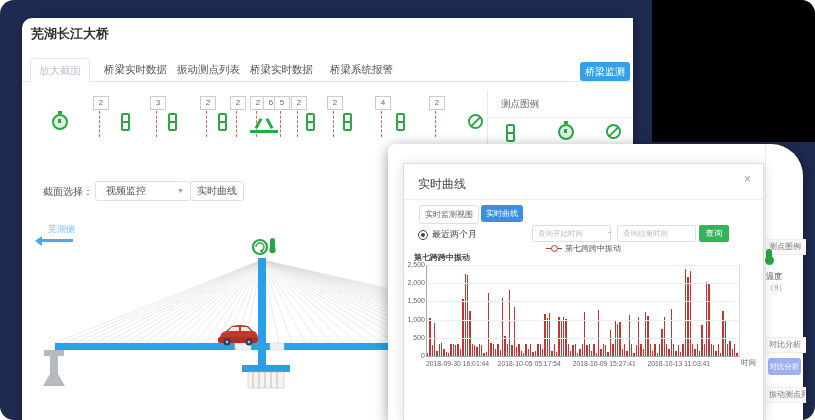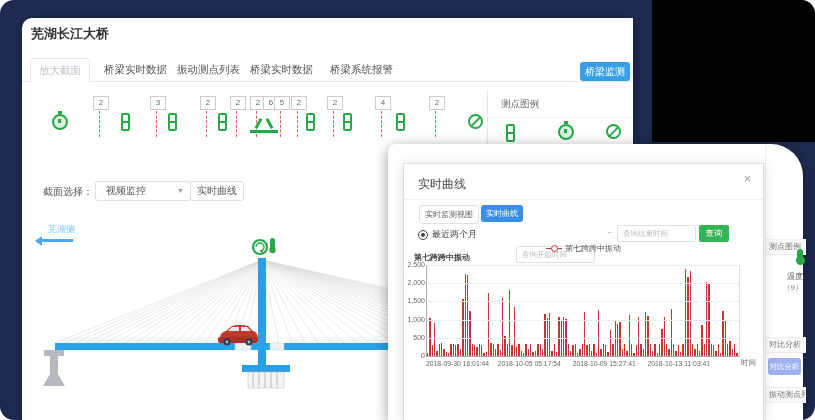--- a/index.html
+++ b/index.html
@@ -43,39 +43,39 @@
   .zoom-btn{position:absolute;left:168px;top:3px;width:52px;height:18px;line-height:18px;text-align:center;border:1px solid #dcdfe6;border-radius:3px;font-size:10px;color:#555;cursor:pointer;}
   
   .side-label{position:absolute;left:26px;top:205px;font-size:9px;color:#7ec3f7;}
   .side-arrow{position:absolute;left:15px;top:221px;width:36px;height:3px;background:#4da6f0;}
   .side-arrow::before{content:"";position:absolute;left:-7px;top:-3px;border:5px solid transparent;border-right:7px solid #4da6f0;}
   .bridge-svg{position:absolute;left:10px;top:216px;}
   
   .win2{position:absolute;left:388px;top:144px;width:415px;height:276px;background:#fff;border-radius:8px 32px 0 0;box-shadow:0 3px 14px rgba(0,0,0,.4);}
   .side-panel{position:absolute;right:0;top:0;width:37px;bottom:0;border-left:1px solid #ededed;}
   .sp-hdr{position:absolute;left:0;width:100%;height:14px;line-height:14px;background:#fafafa;border-top:1px solid #eee;border-bottom:1px solid #eee;font-size:8px;color:#777;padding-left:3px;white-space:nowrap;overflow:hidden;}
-  .temp-item{position:absolute;left:0;top:104px;width:100%;text-align:right;}
+  .temp-item{position:absolute;left:0;top:104px;width:100%;text-align:left;}
   .ic-thermo{position:relative;display:inline-block;width:6px;height:13px;background:#27a844;border-radius:3px;}
   .ic-thermo::after{content:"";position:absolute;left:-1.5px;bottom:-3px;width:9px;height:9px;background:#27a844;border-radius:50%;}
   .temp-label{margin-top:5px;font-size:8px;color:#555;}
   .temp-count{font-size:8px;color:#888;}
   .compare-btn{position:absolute;left:2px;top:214px;width:33px;height:17px;line-height:17px;text-align:center;background:#9fb0ef;color:#fff;font-size:7.5px;border-radius:3px;cursor:pointer;}
   
   .dialog{position:absolute;left:15px;top:19px;width:359px;bottom:0;background:#fff;border:1px solid #ddd;border-bottom:none;box-shadow:0 2px 12px rgba(0,0,0,.15);}
   .dlg-title{position:absolute;left:14px;top:12px;font-size:12px;color:#444;}
   .dlg-close{position:absolute;right:12px;top:9px;font-size:12px;color:#999;cursor:pointer;line-height:12px;}
   .dlg-hr{position:absolute;left:0;top:35px;width:100%;border-top:1px solid #eee;}
   .dlg-tab{position:absolute;top:41px;height:17px;line-height:17px;text-align:center;font-size:8px;border-radius:3px;cursor:pointer;}
   .dlg-tab1{left:15px;width:58px;border:1px solid #dcdfe6;color:#666;}
   .dlg-tab2{left:77px;width:42px;background:#3a8ee6;color:#fff;}
   .radio{position:absolute;left:14px;top:66px;width:8px;height:8px;border:1px solid #444;border-radius:50%;cursor:pointer;}
   .radio::after{content:"";position:absolute;left:2px;top:2px;width:4px;height:4px;background:#444;border-radius:50%;}
   .radio-label{position:absolute;left:28px;top:64px;font-size:9px;color:#444;}
   .dlg-input{position:absolute;top:61px;width:72px;height:15px;border:1px solid #dcdfe6;border-radius:2px;font-size:7.5px;color:#bbb;line-height:15px;padding-left:5px;background:#fff;}
-  .inp-start{left:112px;margin-top:21px;} .inp-end{left:213px;}
+  .inp-start{left:128px;} .inp-end{left:213px;}
   .inp-sep{position:absolute;left:204px;top:63px;font-size:9px;color:#999;}
   .search-btn{position:absolute;left:295px;top:61px;width:30px;height:17px;line-height:17px;text-align:center;background:#34b458;color:#fff;font-size:8.5px;border-radius:2px;cursor:pointer;}
   .chart-legend{position:absolute;left:0;top:79px;width:100%;text-align:center;font-size:8px;color:#555;}
   .legend-marker{display:inline-block;position:relative;width:16px;height:1px;background:#c23531;vertical-align:middle;margin-right:3px;}
   .legend-marker::after{content:"";position:absolute;left:5px;top:-3px;width:5px;height:5px;border:1px solid #c23531;border-radius:50%;background:#fff;}
   .chart-title{position:absolute;left:10px;top:88px;font-size:8px;font-weight:bold;color:#444;}
   .plot{position:absolute;left:22px;top:101px;width:312px;height:91px;border-left:1px solid #aaa;border-bottom:1px solid #aaa;border-right:1px solid #ddd;}
   .gridline{position:absolute;left:0;width:100%;border-top:1px solid #eee;}
   .ylabel{position:absolute;left:-24px;width:22px;text-align:right;font-size:7px;color:#666;}
   .bars{position:absolute;left:0;bottom:0;width:100%;height:100%;display:flex;align-items:flex-end;}

